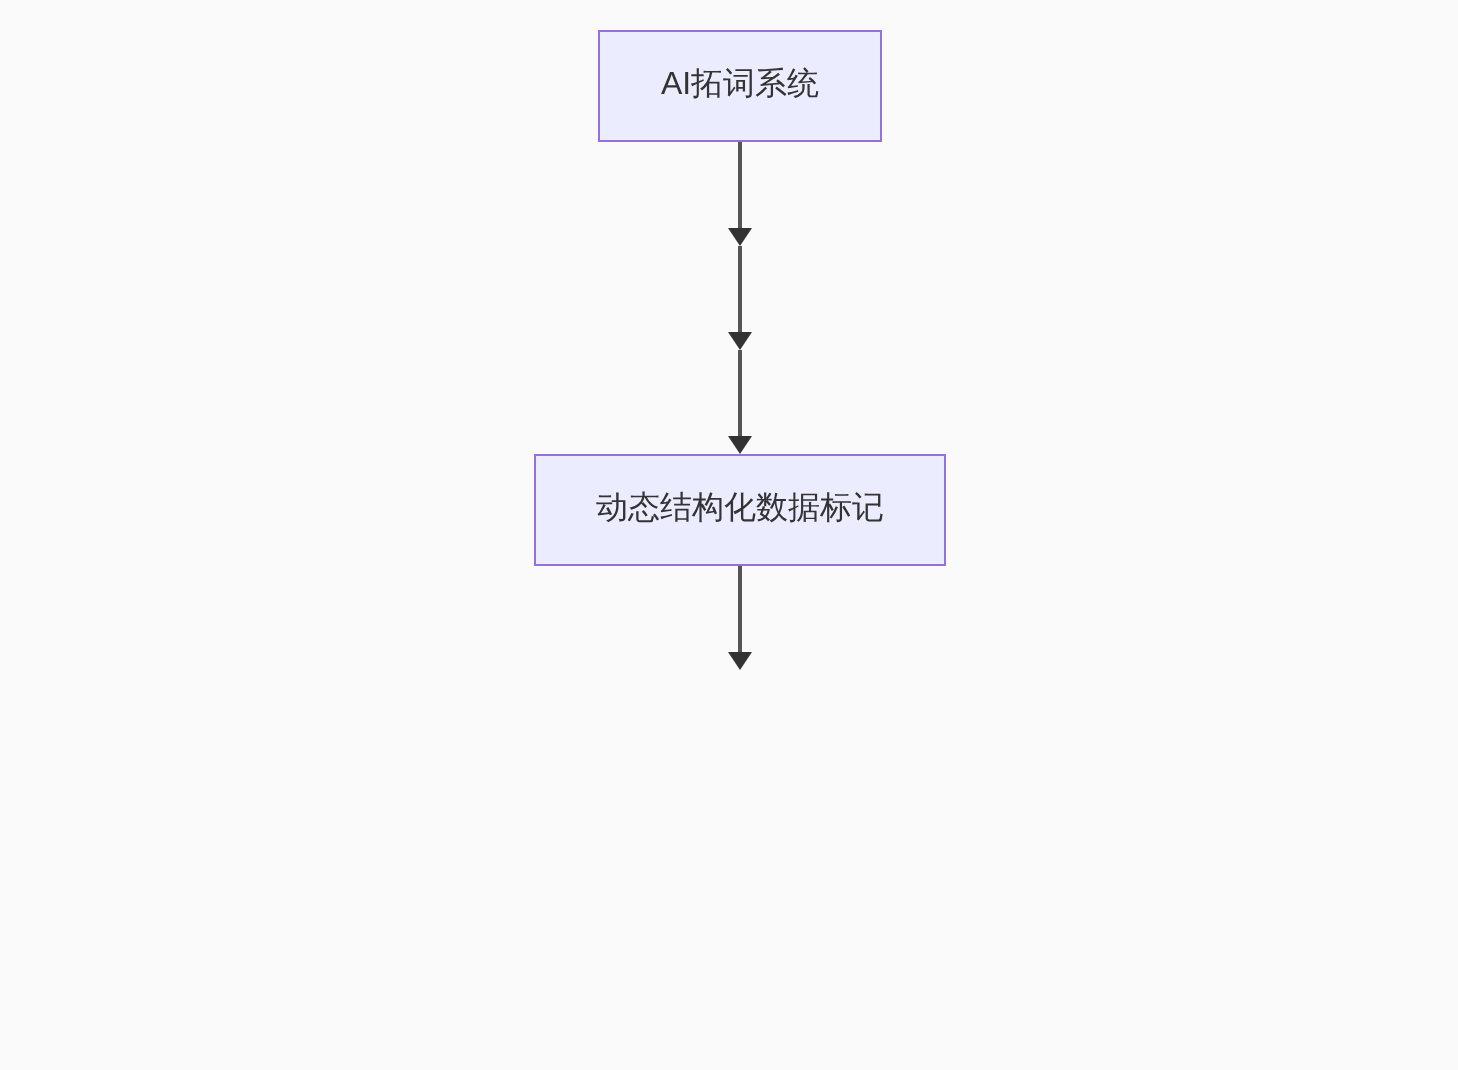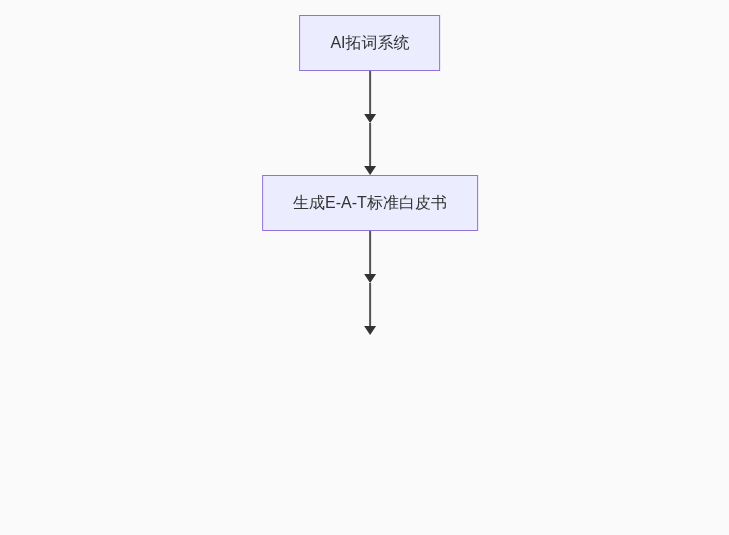--- a/index.html
+++ b/index.html
@@ -70,27 +70,27 @@
       <div class="line"></div>
       <div class="head"></div>
     </div>
 
 
     <div class="arrow">
       <div class="line"></div>
       <div class="head"></div>
     </div>
 
-    <div class="node">生成E-A-T标准白皮书</div>
 
     <div class="arrow">
       <div class="line"></div>
       <div class="head"></div>
     </div>
 
+    <div class="node">动态结构化数据标记</div>
 
     <div class="arrow">
       <div class="line"></div>
       <div class="head"></div>
     </div>
 
 
   </div>
 </div>
 

